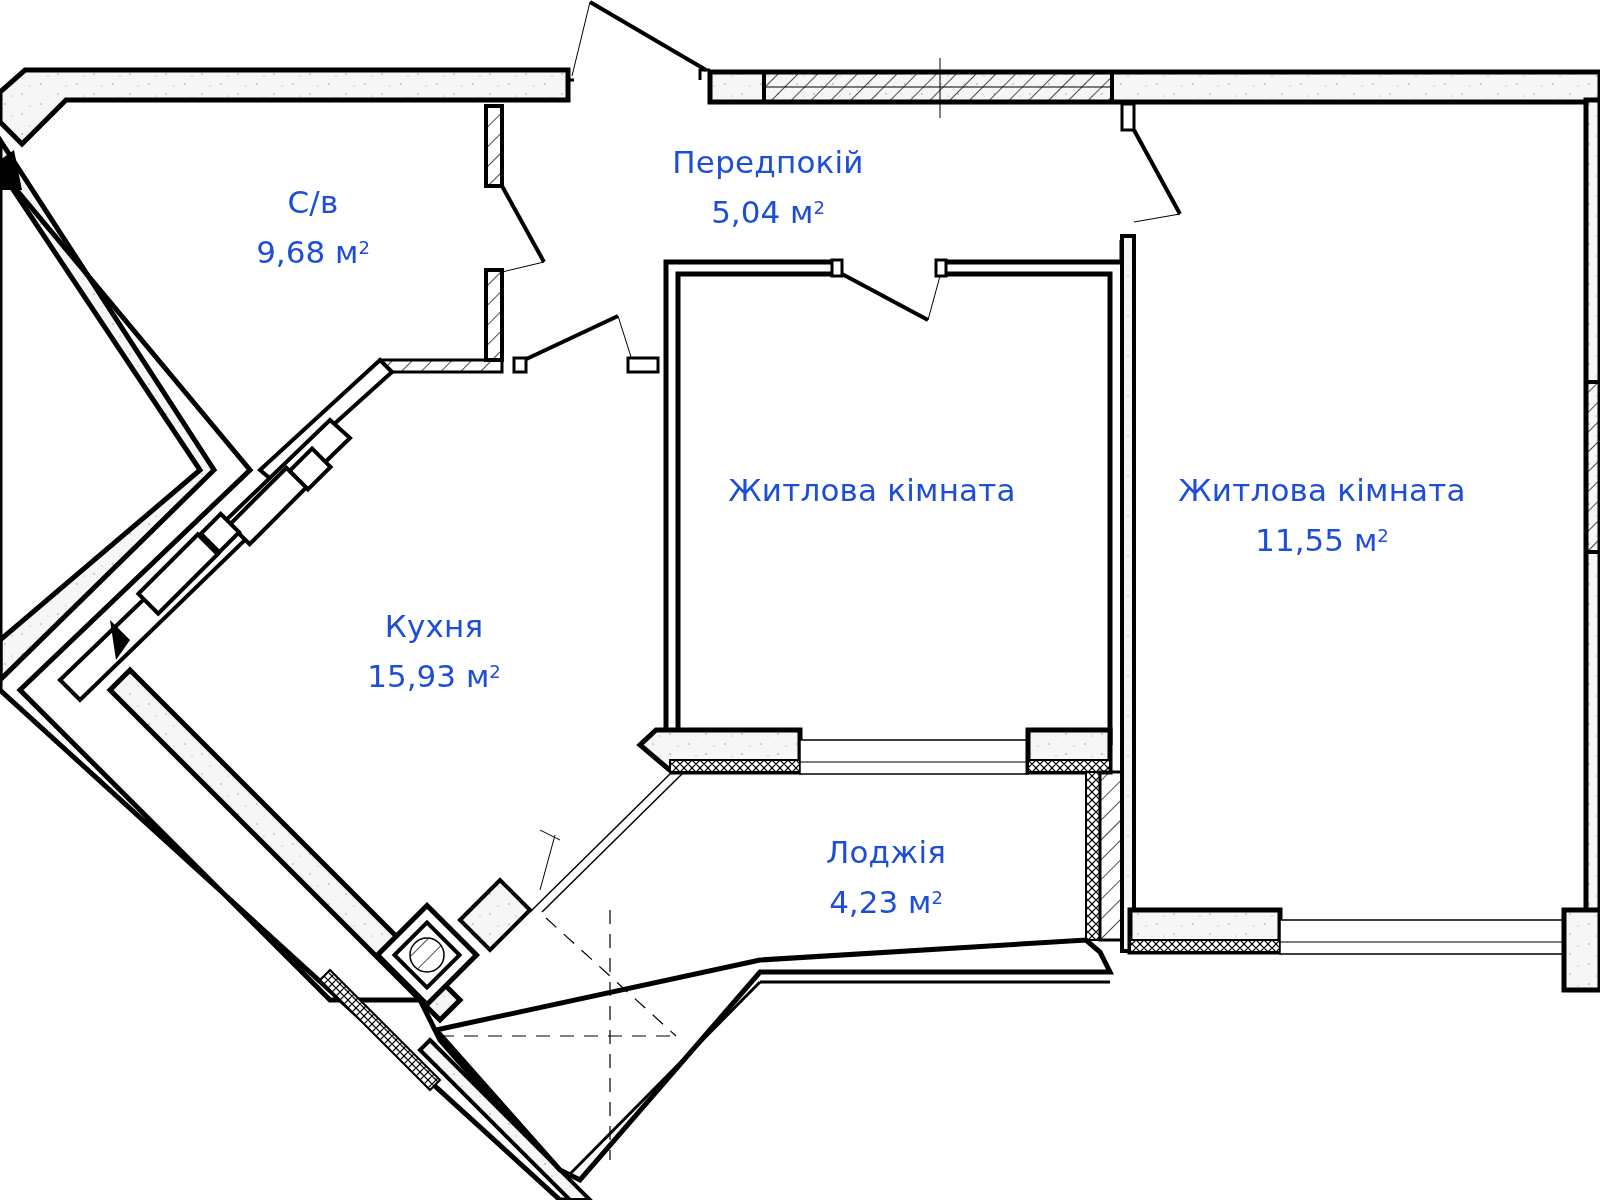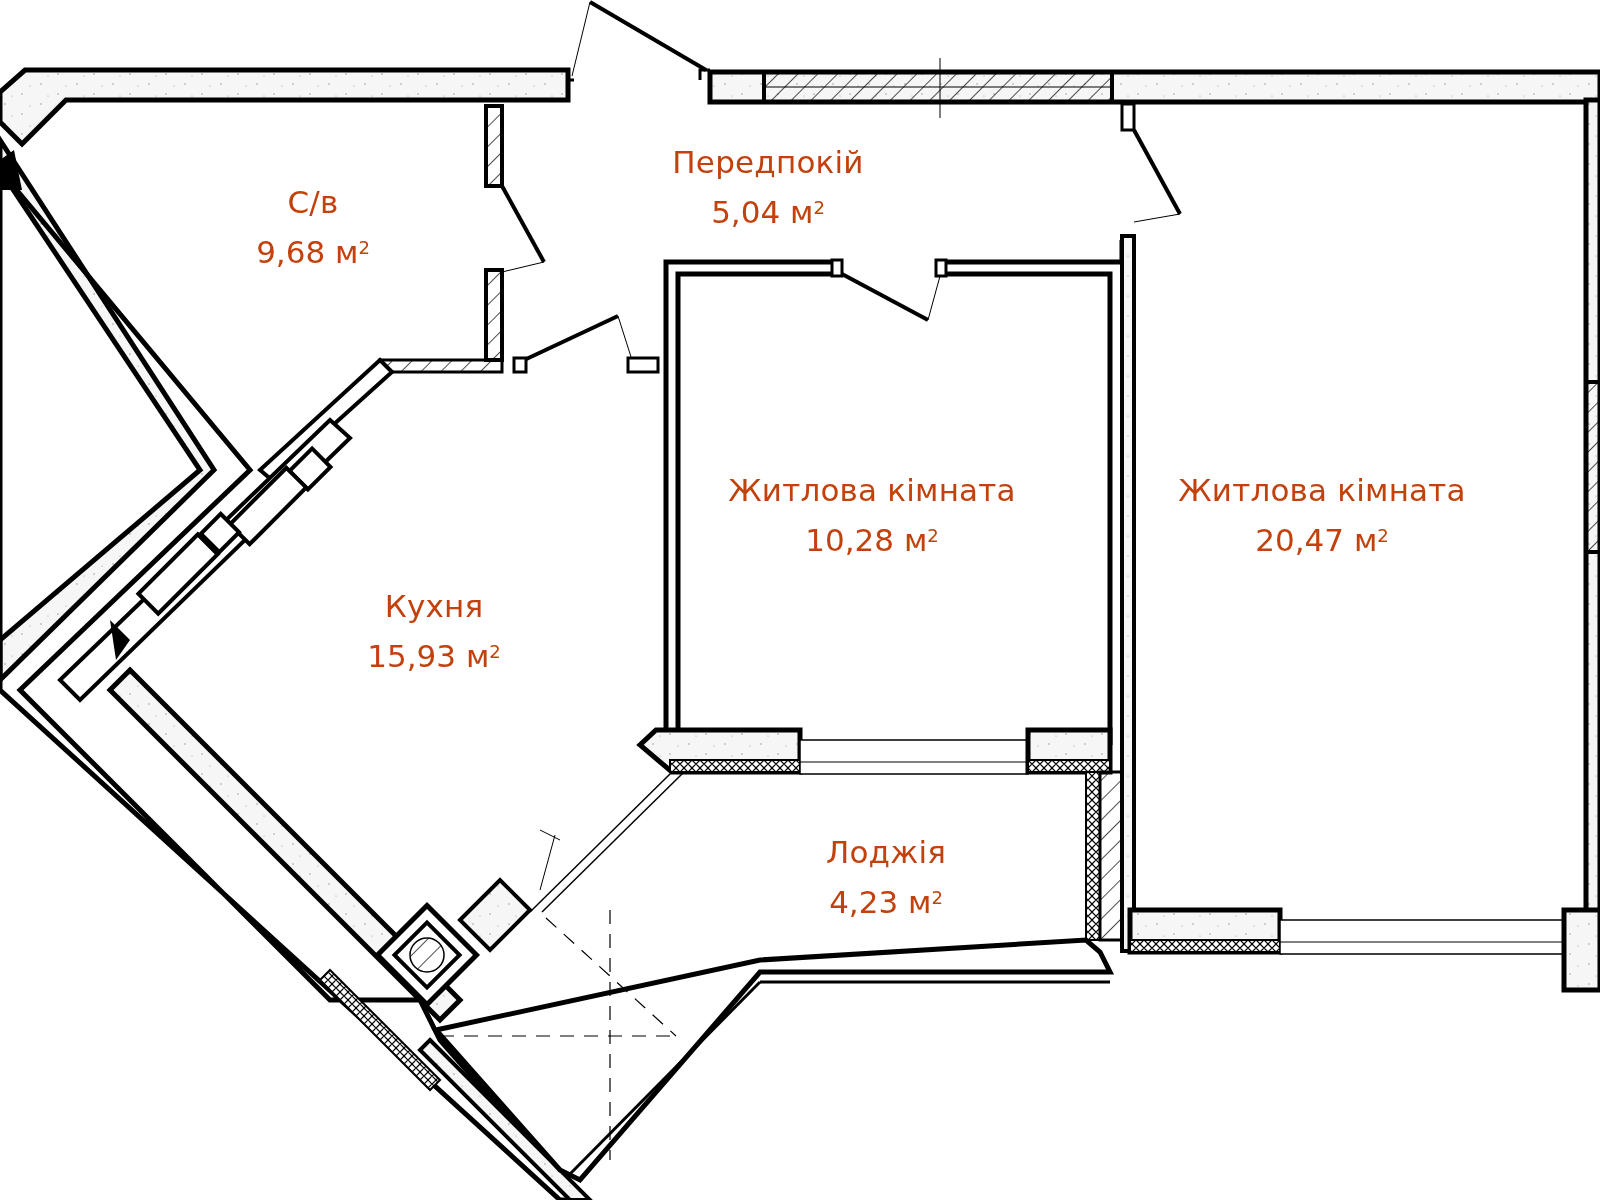--- a/index.html
+++ b/index.html
@@ -1,18 +1,18 @@
 <!DOCTYPE html>
 <html><head>
 <meta charset="utf-8">
 <style>
   html, body { margin: 0; padding: 0; background: #ffffff; }
   body { width: 1600px; height: 1200px; overflow: hidden; position: relative; font-family: "DejaVu Sans", sans-serif; }
   #plan { position: absolute; left: 0; top: 0; width: 1600px; height: 1200px; }
-  .label { position: absolute; text-align: center; color: #c2410c; transform: translateX(-50%); white-space: nowrap; }
+  .label { position: absolute; text-align: center; color: #1d4ed8; transform: translateX(-50%); white-space: nowrap; }
   .label .name { display: block; font-size: 31px; line-height: 44px; letter-spacing: 0.2px; }
   .label .area { display: block; font-size: 31px; line-height: 56px; }
   .label sup { font-size: 18px; vertical-align: top; position: relative; top: -4px; }
 </style>
 </head>
 <body>
 
 <svg id="plan" viewBox="0 0 1600 1200" xmlns="http://www.w3.org/2000/svg">
   <defs>
     <pattern id="hatch" width="14" height="14" patternUnits="userSpaceOnUse" patternTransform="rotate(45)">
@@ -142,29 +142,28 @@
   <span class="area"><span>9,68</span> <span>м</span><sup>2</sup></span>
 </div>
 
 <div class="label" style="left:768px; top:140px;">
   <span class="name">Передпокій</span>
   <span class="area"><span>5,04</span> <span>м</span><sup>2</sup></span>
 </div>
 
 <div class="label" style="left:872px; top:468px;">
   <span class="name">Житлова кімната</span>
-  <span class="area"><span>10,28</span> <span>м</span><sup>2</sup></span>
 </div>
 
 <div class="label" style="left:1322px; top:468px;">
   <span class="name">Житлова кімната</span>
-  <span class="area"><span>20,47</span> <span>м</span><sup>2</sup></span>
+  <span class="area"><span>11,55</span> <span>м</span><sup>2</sup></span>
 </div>
 
-<div class="label" style="left:434px; top:584px;">
+<div class="label" style="left:434px; top:604px;">
   <span class="name">Кухня</span>
   <span class="area"><span>15,93</span> <span>м</span><sup>2</sup></span>
 </div>
 
 <div class="label" style="left:886px; top:812px;margin-top:18px;">
   <span class="name">Лоджія</span>
   <span class="area"><span>4,23</span> <span>м</span><sup>2</sup></span>
 </div>
 
 </body></html>

